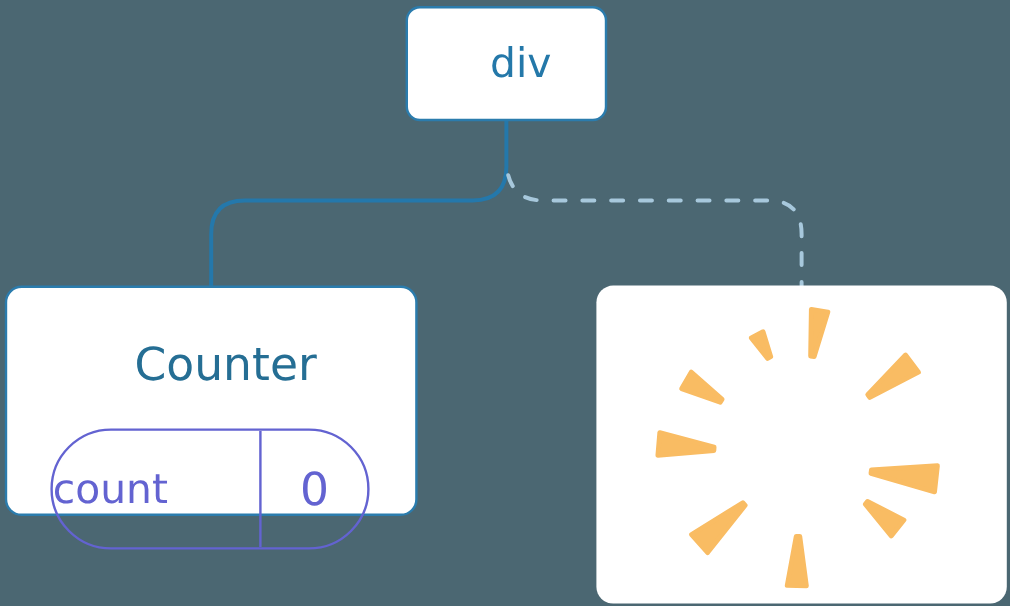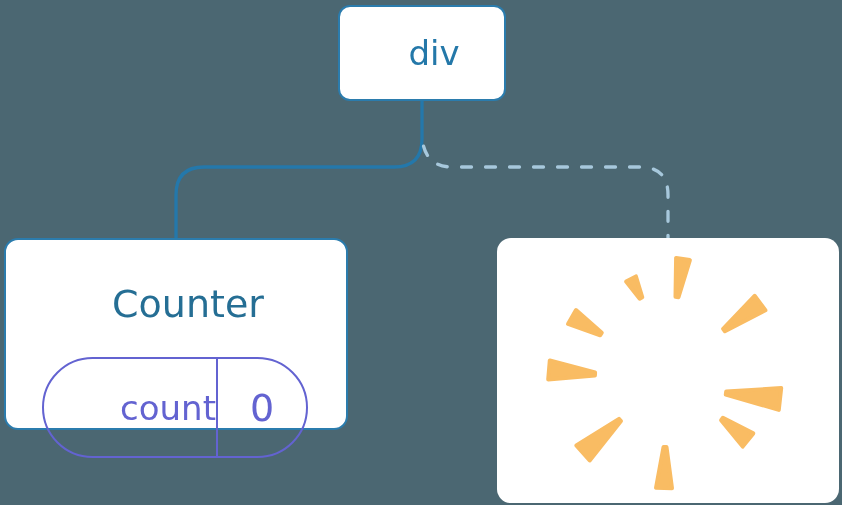--- a/index.html
+++ b/index.html
@@ -75,21 +75,21 @@
     position:absolute;
     left:36px;top:117px;
     width:266px;height:101px;
     border:2px solid var(--state-purple);
     border-radius:50.5px;
     display:flex;
     overflow:hidden;
   }
   .pill-key-cell{
     width:174px;height:100%;
-    display:flex;align-items:center;justify-content:flex-end;
+    display:flex;align-items:center;justify-content:flex-start;
     border-right:2px solid var(--state-purple);
   }
   .pill-key{
     font-size:34px;
     color:var(--state-purple);
   }
   .pill-value-cell{
     flex:1;height:100%;
     display:flex;align-items:center;justify-content:center;
   }

